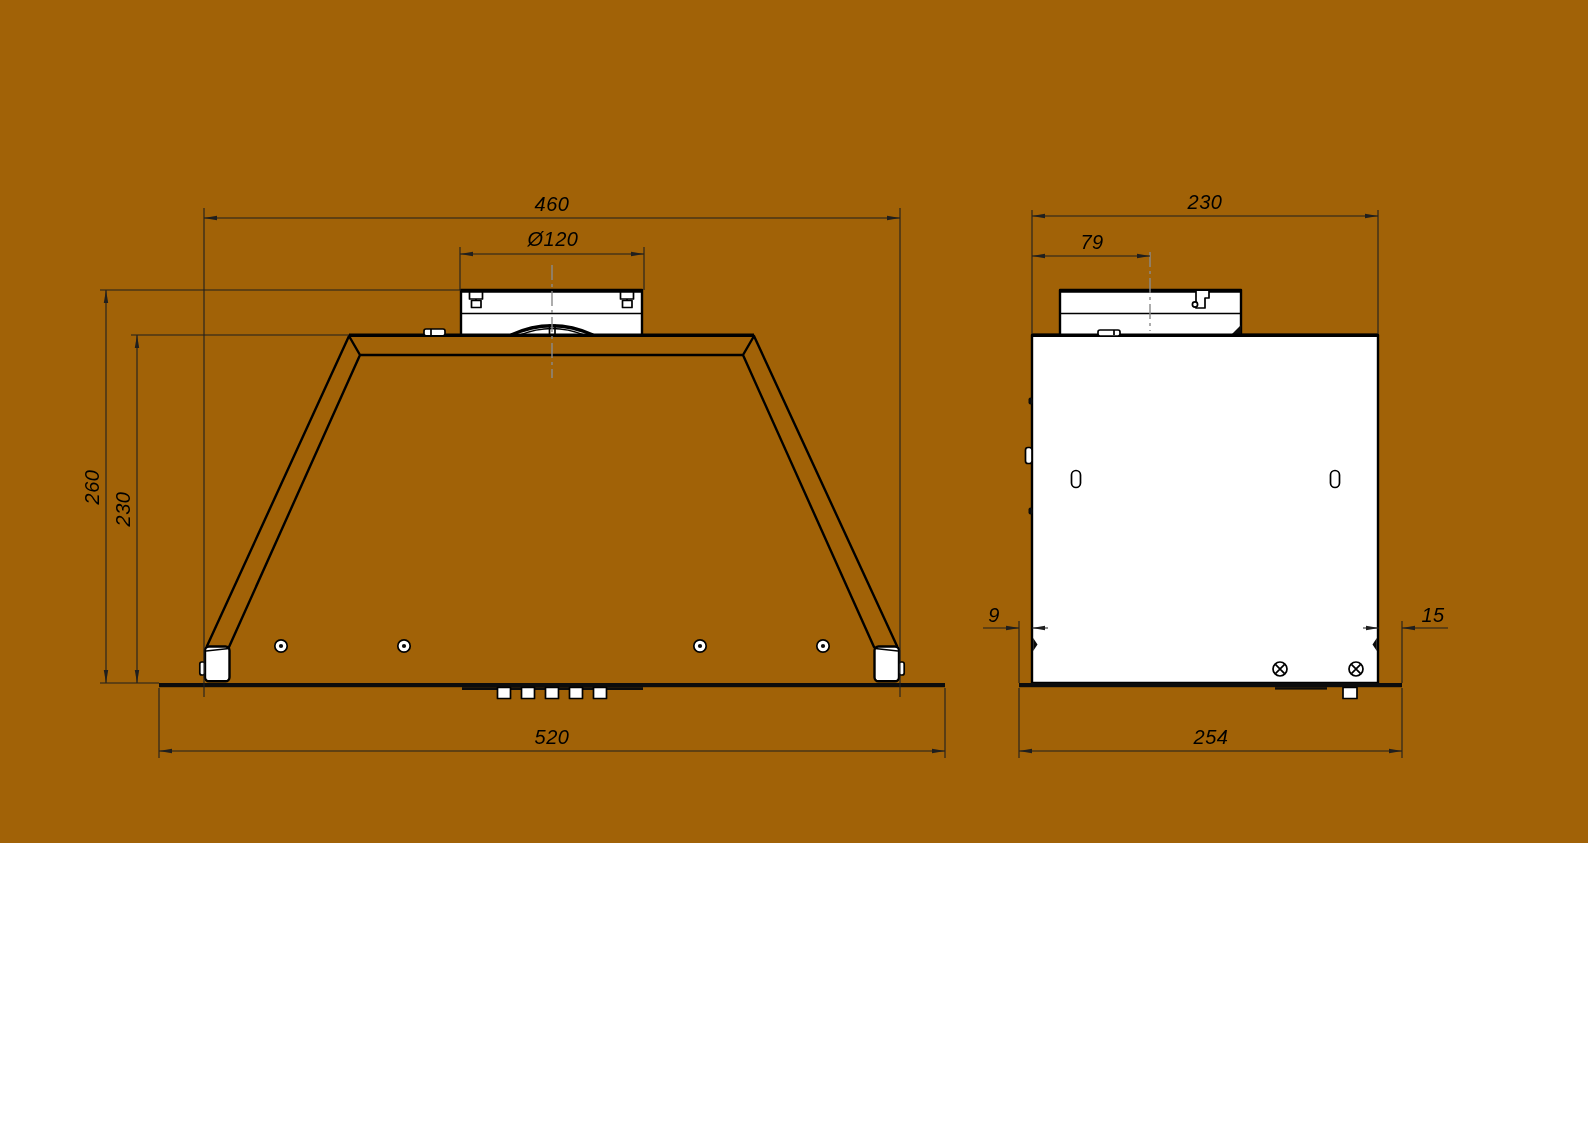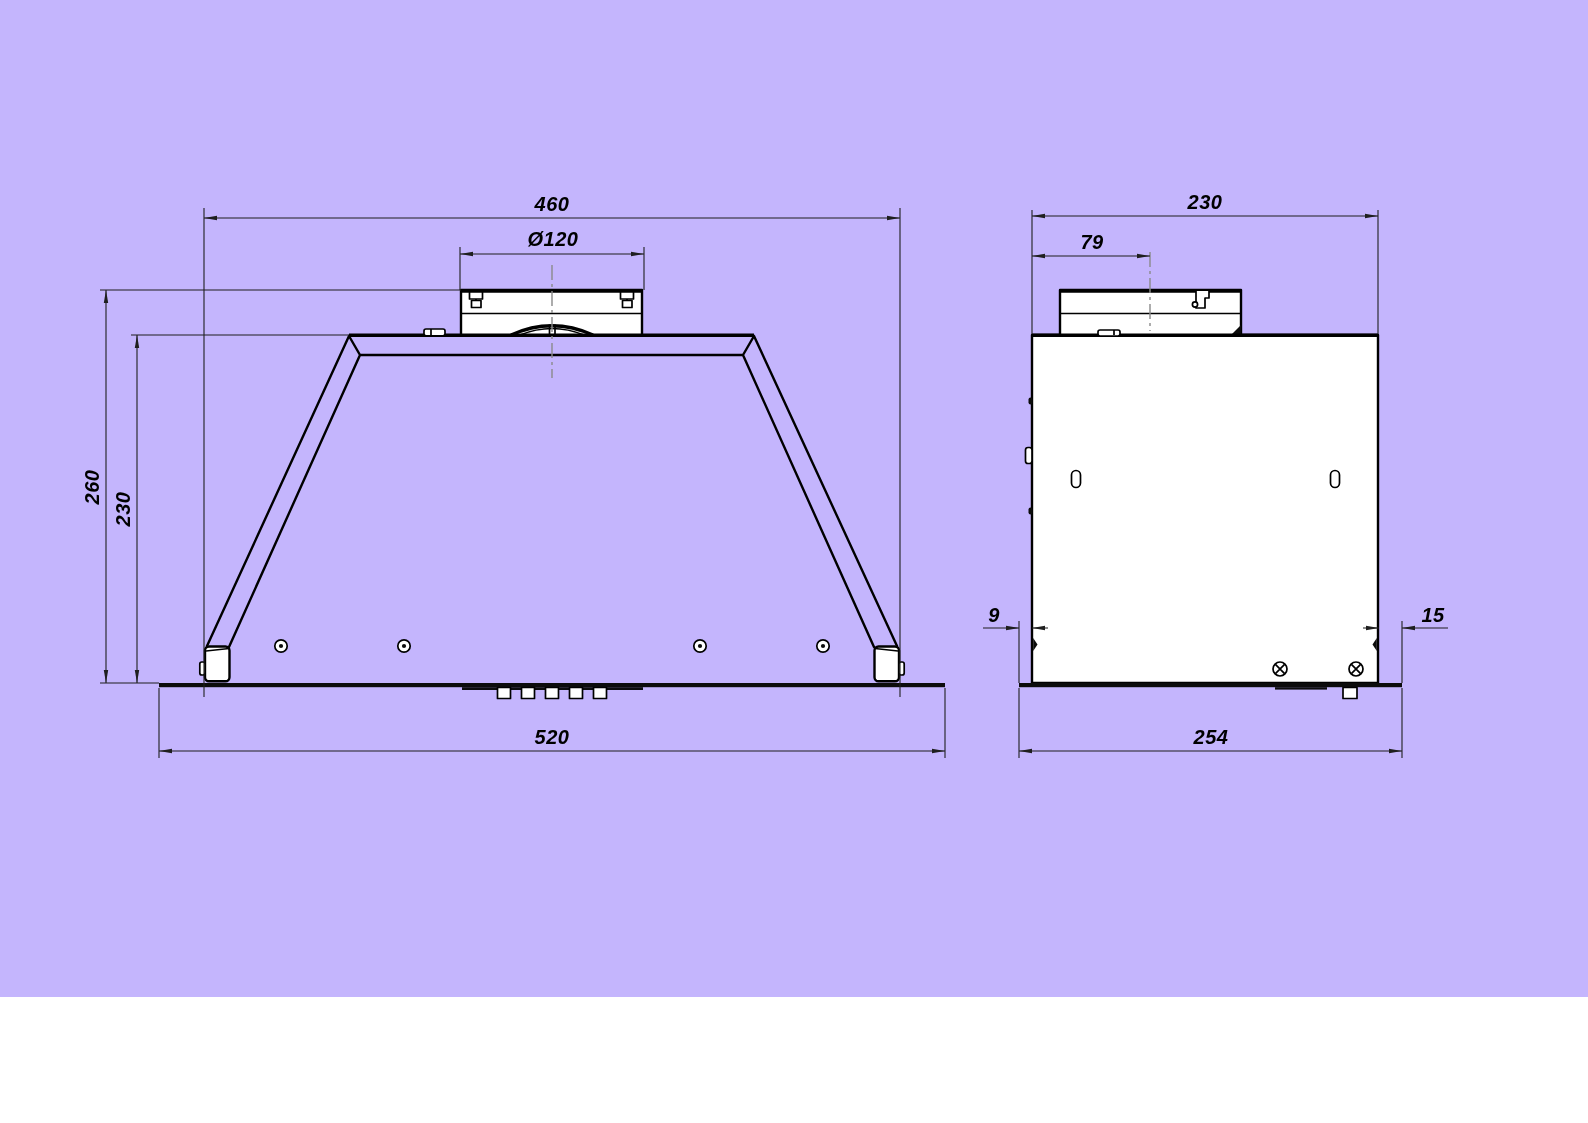--- a/index.html
+++ b/index.html
@@ -1,16 +1,16 @@
 <!DOCTYPE html>
 <html><head>
 <meta charset="utf-8">
 <style>
   html,body{margin:0;padding:0;background:#fff;}
-  #stage{position:relative;width:1588px;height:997px;background:#c4b5fd;overflow:hidden;font-weight:bold;}
+  #stage{position:relative;width:1588px;height:843px;background:#a16207;overflow:hidden;}
   svg{display:block;}
   .o2{stroke:#000;stroke-width:2.4;fill:none;stroke-linecap:round;stroke-linejoin:round;}
   .o3{stroke:#000;stroke-width:3.4;fill:none;stroke-linecap:butt;}
   .o1{stroke:#000;stroke-width:1.7;fill:none;stroke-linejoin:round;}
   .fw{fill:#ffffff;}
   .fb{fill:#0c0c0c;stroke:none;}
   .dim{stroke:#1f1f1f;stroke-width:1.1;fill:none;}
   .arr{fill:#1f1f1f;stroke:none;}
   .cl{stroke:#8a8a8a;stroke-width:1.4;fill:none;stroke-dasharray:15 4 3 4;}
   .dtxt{font-family:"Liberation Sans",sans-serif;font-style:italic;font-size:20px;fill:#000;

